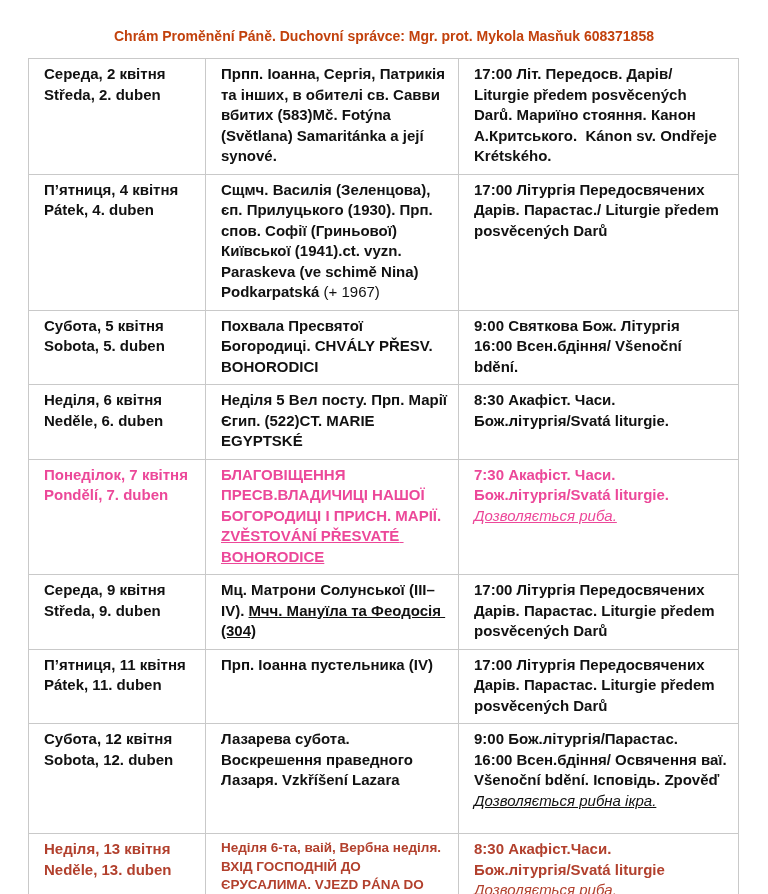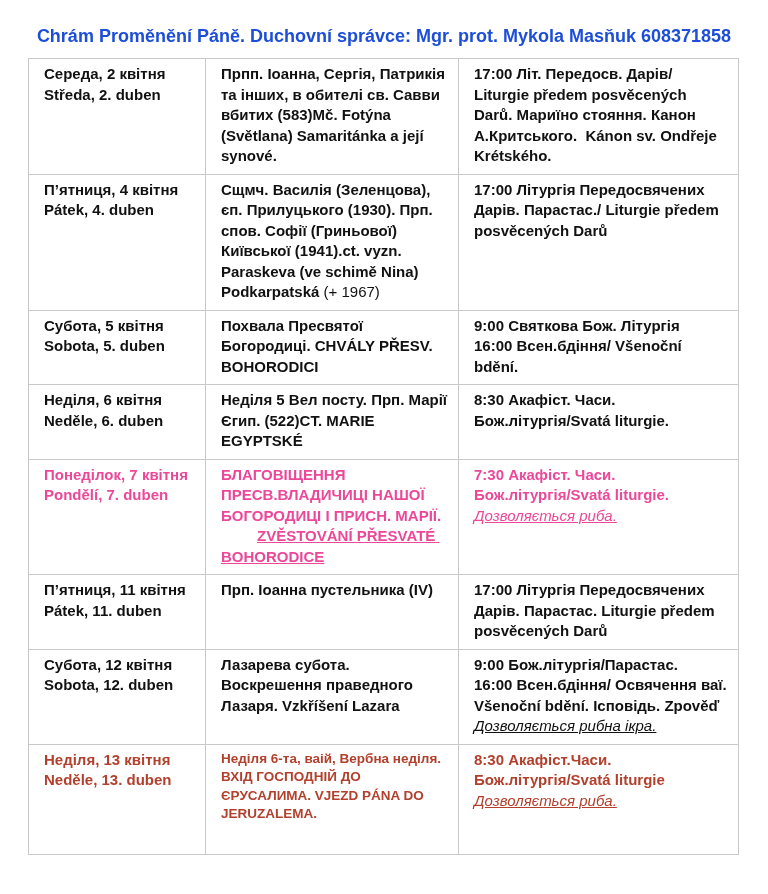--- a/index.html
+++ b/index.html
@@ -6,24 +6,24 @@
   body{
     width:768px;height:894px;
     font-family:"Liberation Sans", sans-serif;
     font-weight:bold;
     color:#111111;
     -webkit-font-smoothing:antialiased;
   }
   .page-title{
     margin:25px 20px 11px 20px;
     text-align:center;
-    font-size:18px;
+    font-size:14px;
     line-height:22px;
     font-weight:bold;
-    color:#1d4ed8;
+    color:#c2410c;
   }
   table.schedule{
     border-collapse:collapse;
     table-layout:fixed;
     width:710px;
     margin-left:28px;
   }
   col.c-date{width:177px;}
   col.c-feast{width:253px;}
   col.c-services{width:280px;}
@@ -38,21 +38,21 @@
   }
   tr:nth-child(1) td{height:96px}
   tr:nth-child(2) td{height:113px}
   tr:nth-child(3) td{height:55px}
   tr:nth-child(4) td{height:55px}
   tr:nth-child(5) td{height:86px}
   tr:nth-child(6) td{height:56px}
   tr:nth-child(7) td{height:55px}
   tr:nth-child(8) td{height:97px}
   tr:nth-child(9) td{height:66px}
-  .underline{text-decoration:underline;margin-left:36px;}
+  .underline{text-decoration:underline;}
   .italic{font-weight:normal;}
   .italic-underline{font-style:italic;font-weight:normal;text-decoration:underline;}
   td.small{font-size:13.5px;line-height:18.5px;}
 </style>
 </head>
 <body>
 
 <div>
   <h1 class="page-title">Chrám Proměnění Páně. Duchovní správce: Mgr. prot. Mykola Masňuk 608371858</h1>
   <table class="schedule">
@@ -90,20 +90,26 @@
         </tr>
         <tr style="color: #ec4899;">
           <td>Понеділок, 7 квітня
 Pondělí, 7. duben</td>
           <td><span>БЛАГОВІЩЕННЯ ПРЕСВ.ВЛАДИЧИЦІ НАШОЇ БОГОРОДИЦІ І ПРИСН. МАРІЇ. </span><span class="underline">ZVĚSTOVÁNÍ PŘESVATÉ BOHORODICE</span></td>
           <td><span>7:30 Акафіст. Часи.
 Бож.літургія/Svatá liturgie.
 </span><span class="italic-underline">Дозволяється риба.</span></td>
         </tr>
         <tr>
+          <td>Середа, 9 квітня
+Středa, 9. duben</td>
+          <td><span>Мц. Матрони Солунської (III–IV). </span><span class="underline">Мчч. Мануїла та Феодосія (304)</span></td>
+          <td><span>17:00 Літургія Передосвячених Дарів. Парастас. Liturgie předem posvěcených Darů</span></td>
+        </tr>
+        <tr>
           <td>П’ятниця, 11 квітня
 Pátek, 11. duben</td>
           <td><span>Прп. Іоанна пустельника (IV)</span></td>
           <td><span>17:00 Літургія Передосвячених Дарів. Парастас. Liturgie předem posvěcených Darů</span></td>
         </tr>
         <tr>
           <td>Субота, 12 квітня
 Sobota, 12. duben</td>
           <td><span>Лазарева субота. Воскрешення праведного Лазаря. Vzkříšení Lazara</span></td>
           <td><span>9:00 Бож.літургія/Парастас.

